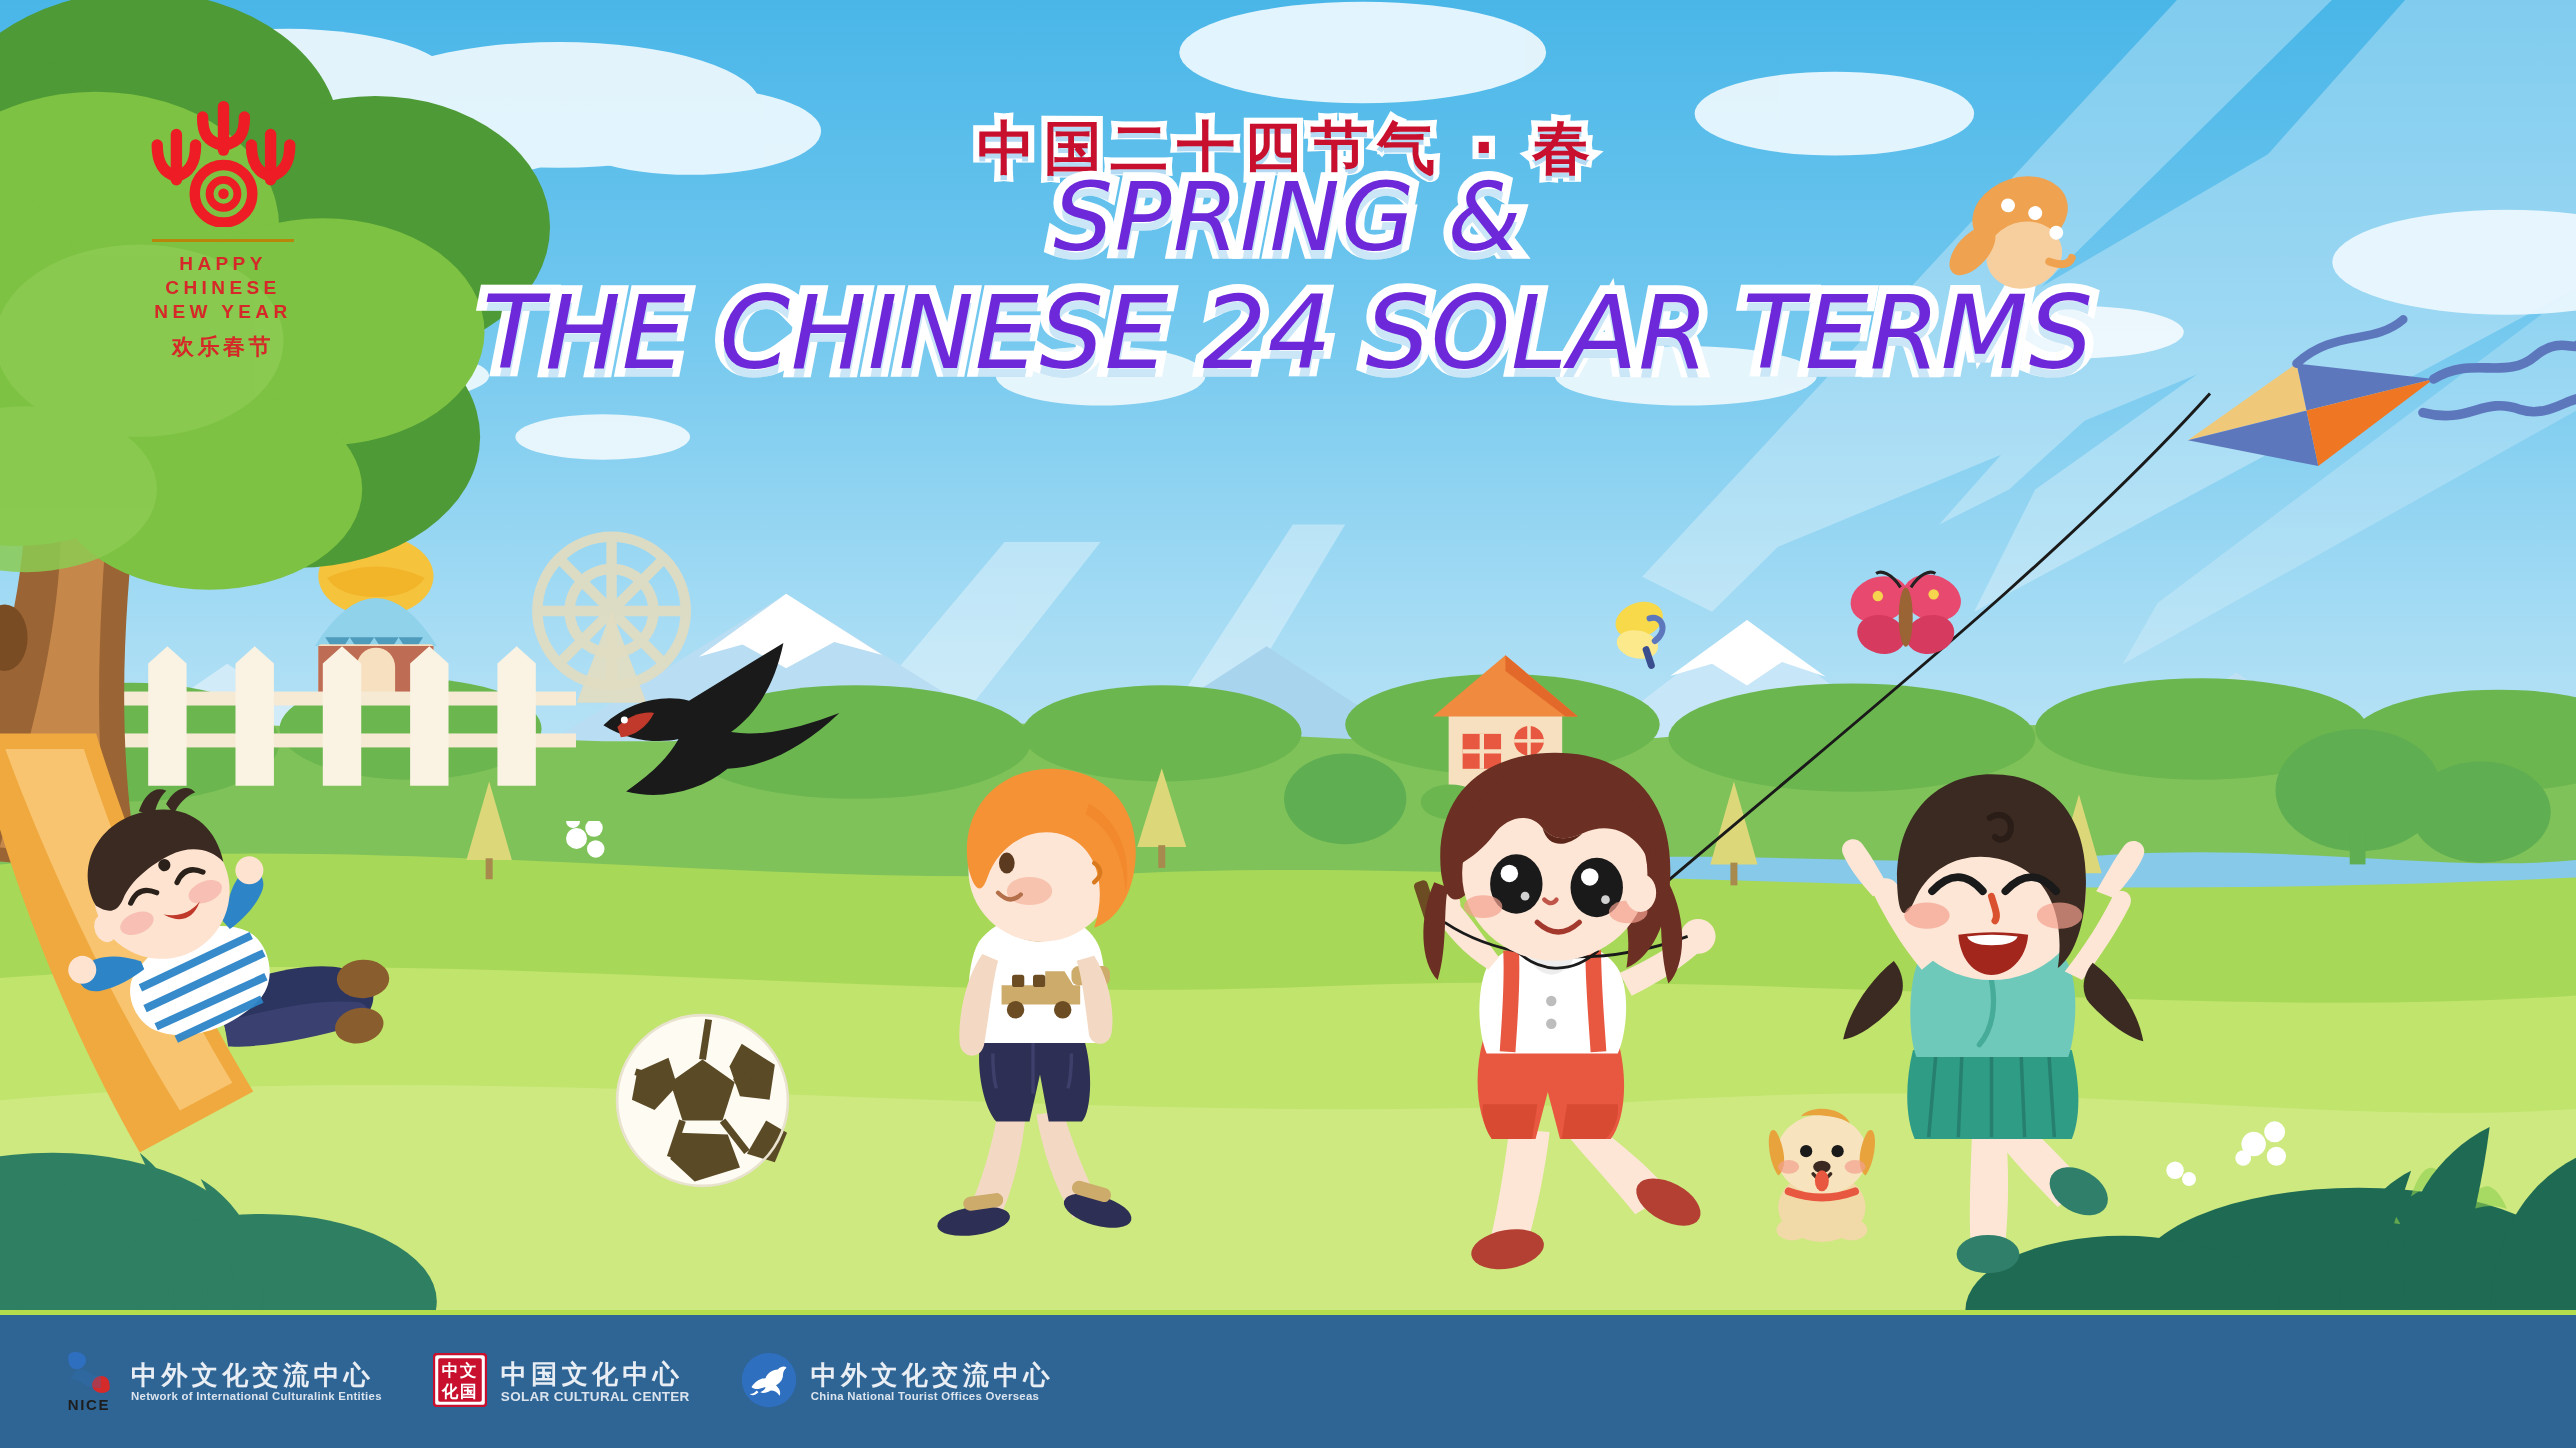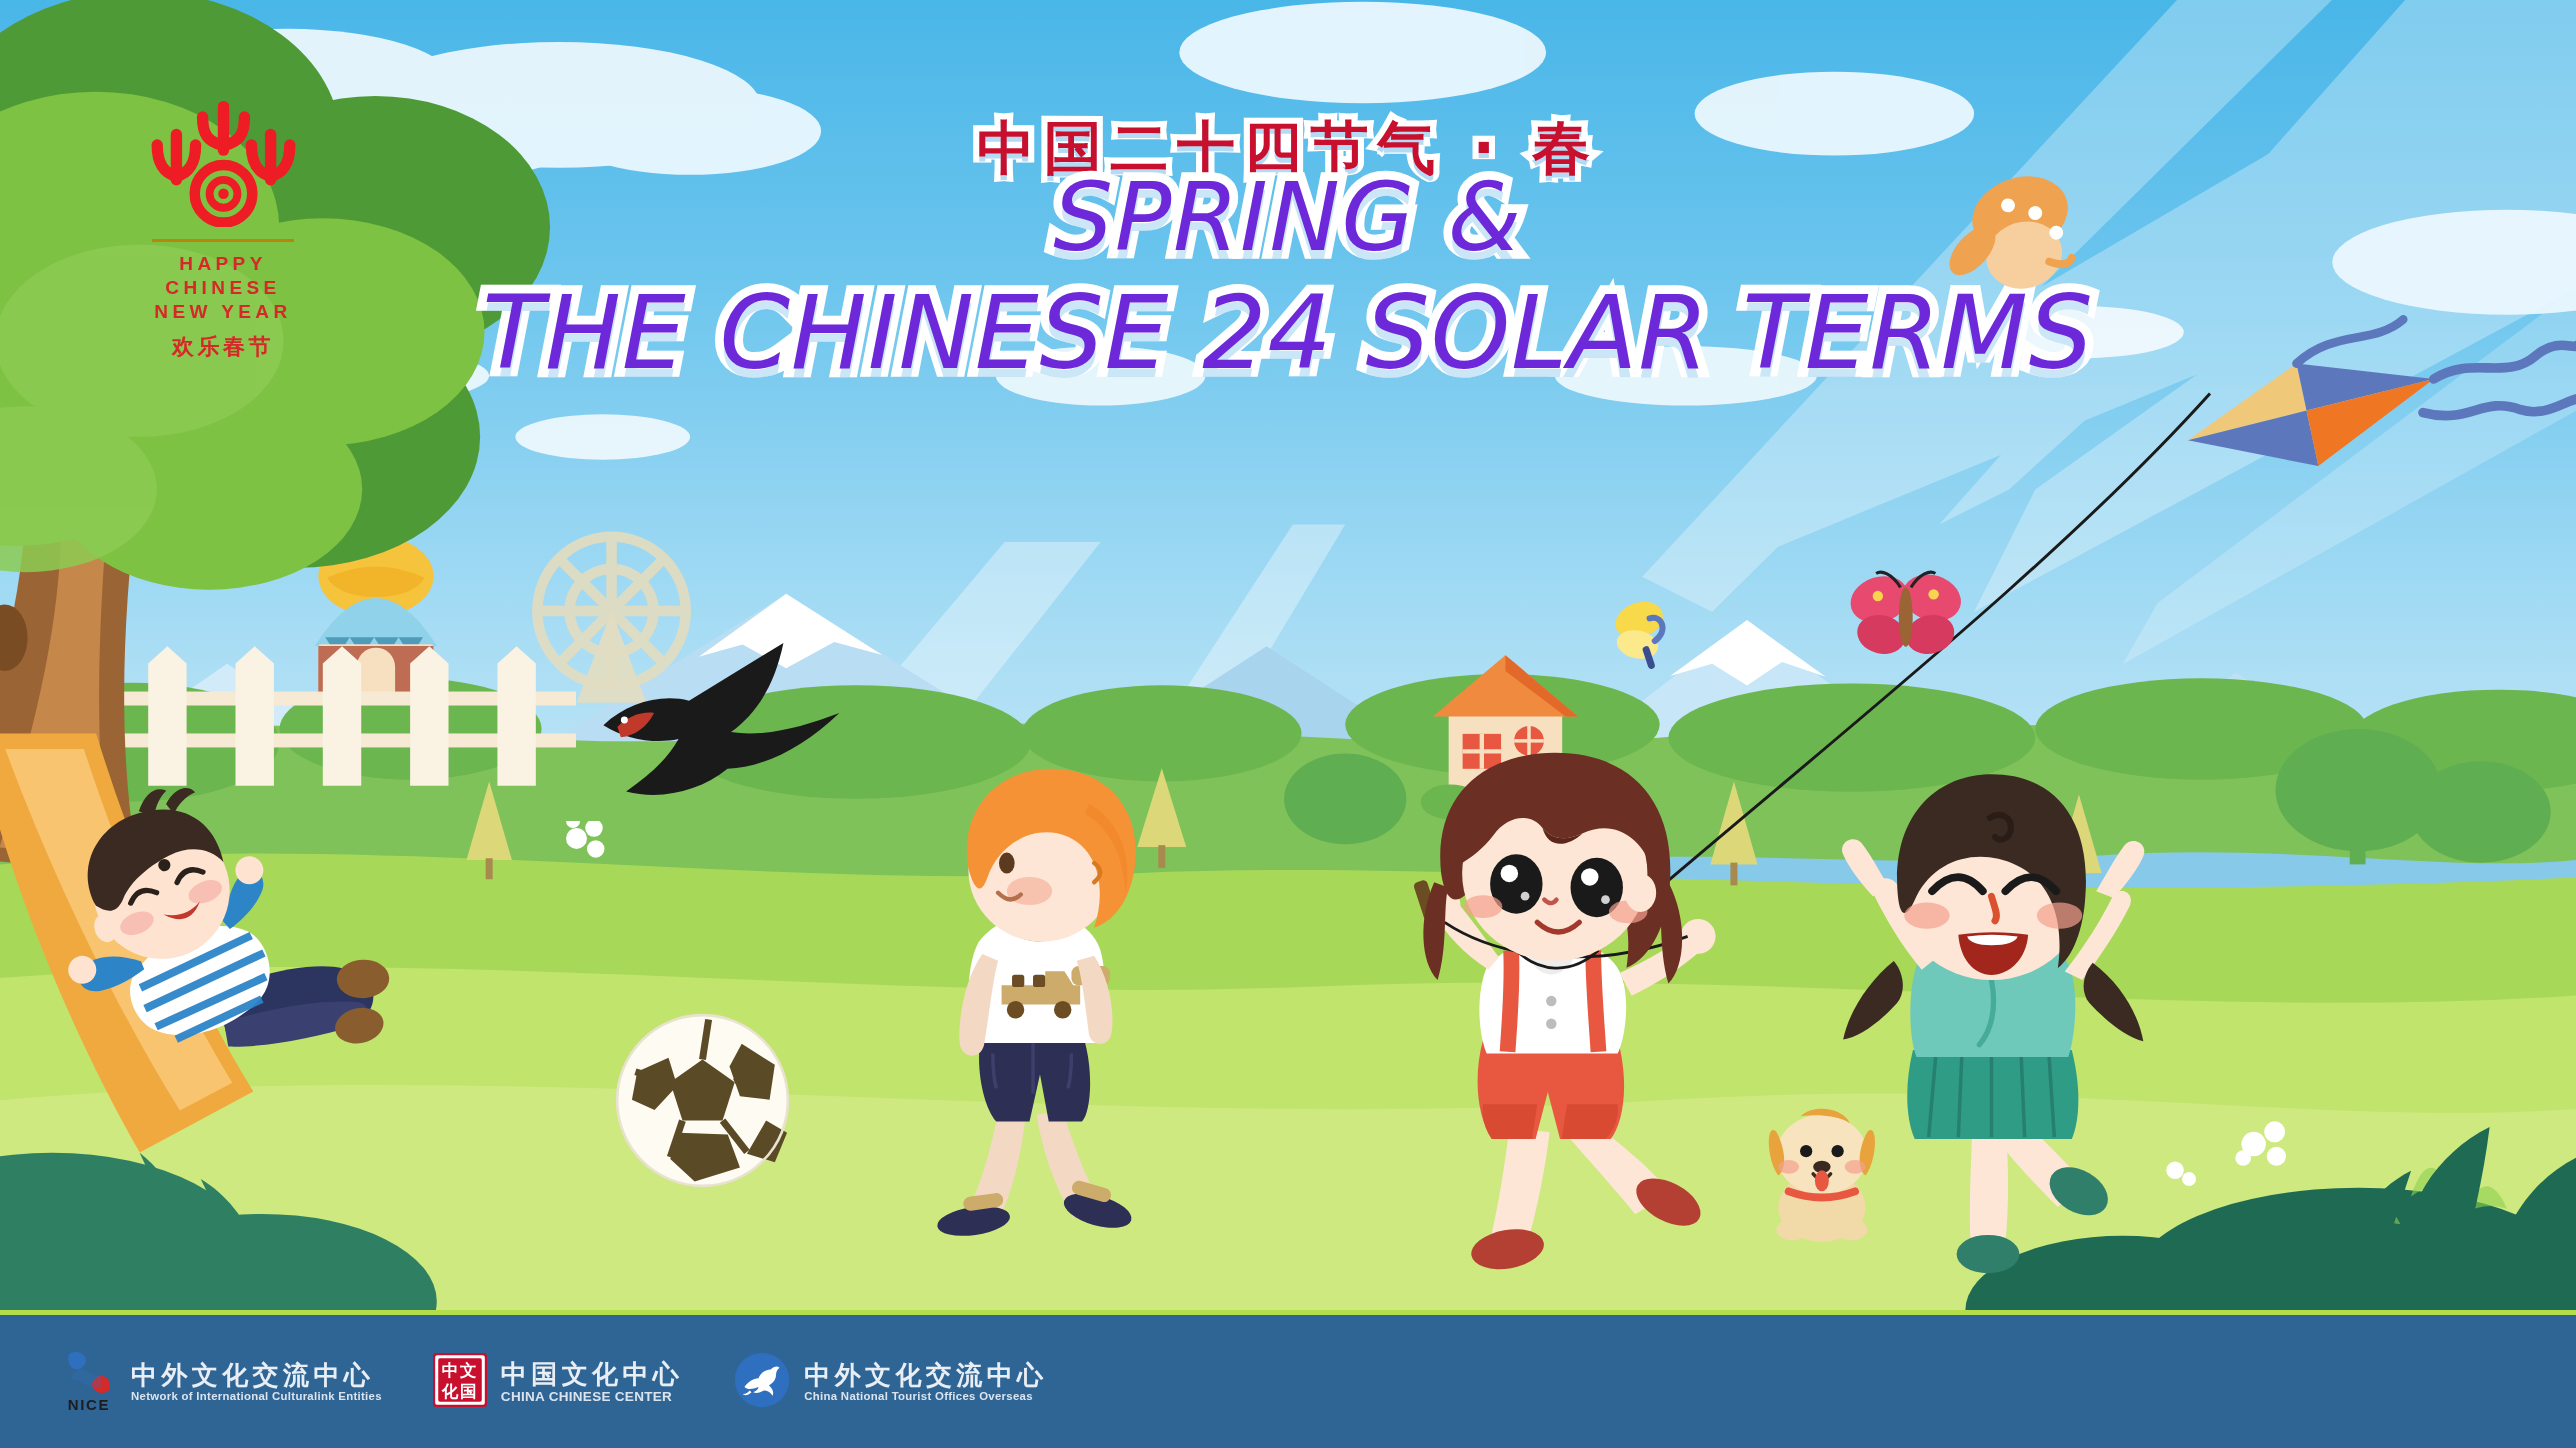--- a/index.html
+++ b/index.html
@@ -611,21 +611,21 @@
           <g fill="#ffffff" font-family="DejaVu Sans" font-size="19" font-weight="700">
             <text x="10" y="26">中</text>
               <text x="31" y="26">文</text>
             <text x="10" y="50">化</text>
               <text x="31" y="50">国</text>
           </g>
         </svg>
       </div>
       <div class="txt">
         <div class="cn">中国文化中心</div>
-        <div class="en">CHINA CHINESE CENTER</div>
+        <div class="en">SOLAR CULTURAL CENTER</div>
       </div>
     </div>
 
     <div class="flogo">
       <div class="mark">
         <svg width="56" height="56" viewBox="0 0 64 64">
           <circle cx="32" cy="32" r="31" fill="#2f6fc0"></circle>
           <path fill="#ffffff" d="M12,40 C16,34 22,30 28,30 C30,24 36,20 42,20 C46,16 50,16 52,18 C50,20 48,22 48,26 C48,32 44,36 40,38 C44,42 46,46 44,50 C42,46 38,44 34,44 C30,46 26,48 22,46 C26,44 28,42 28,40 C22,42 16,44 12,40 Z"></path>
           <path fill="#ffffff" d="M20,46 C16,50 12,50 10,48 C14,48 16,46 18,44 Z"></path>
         </svg>

